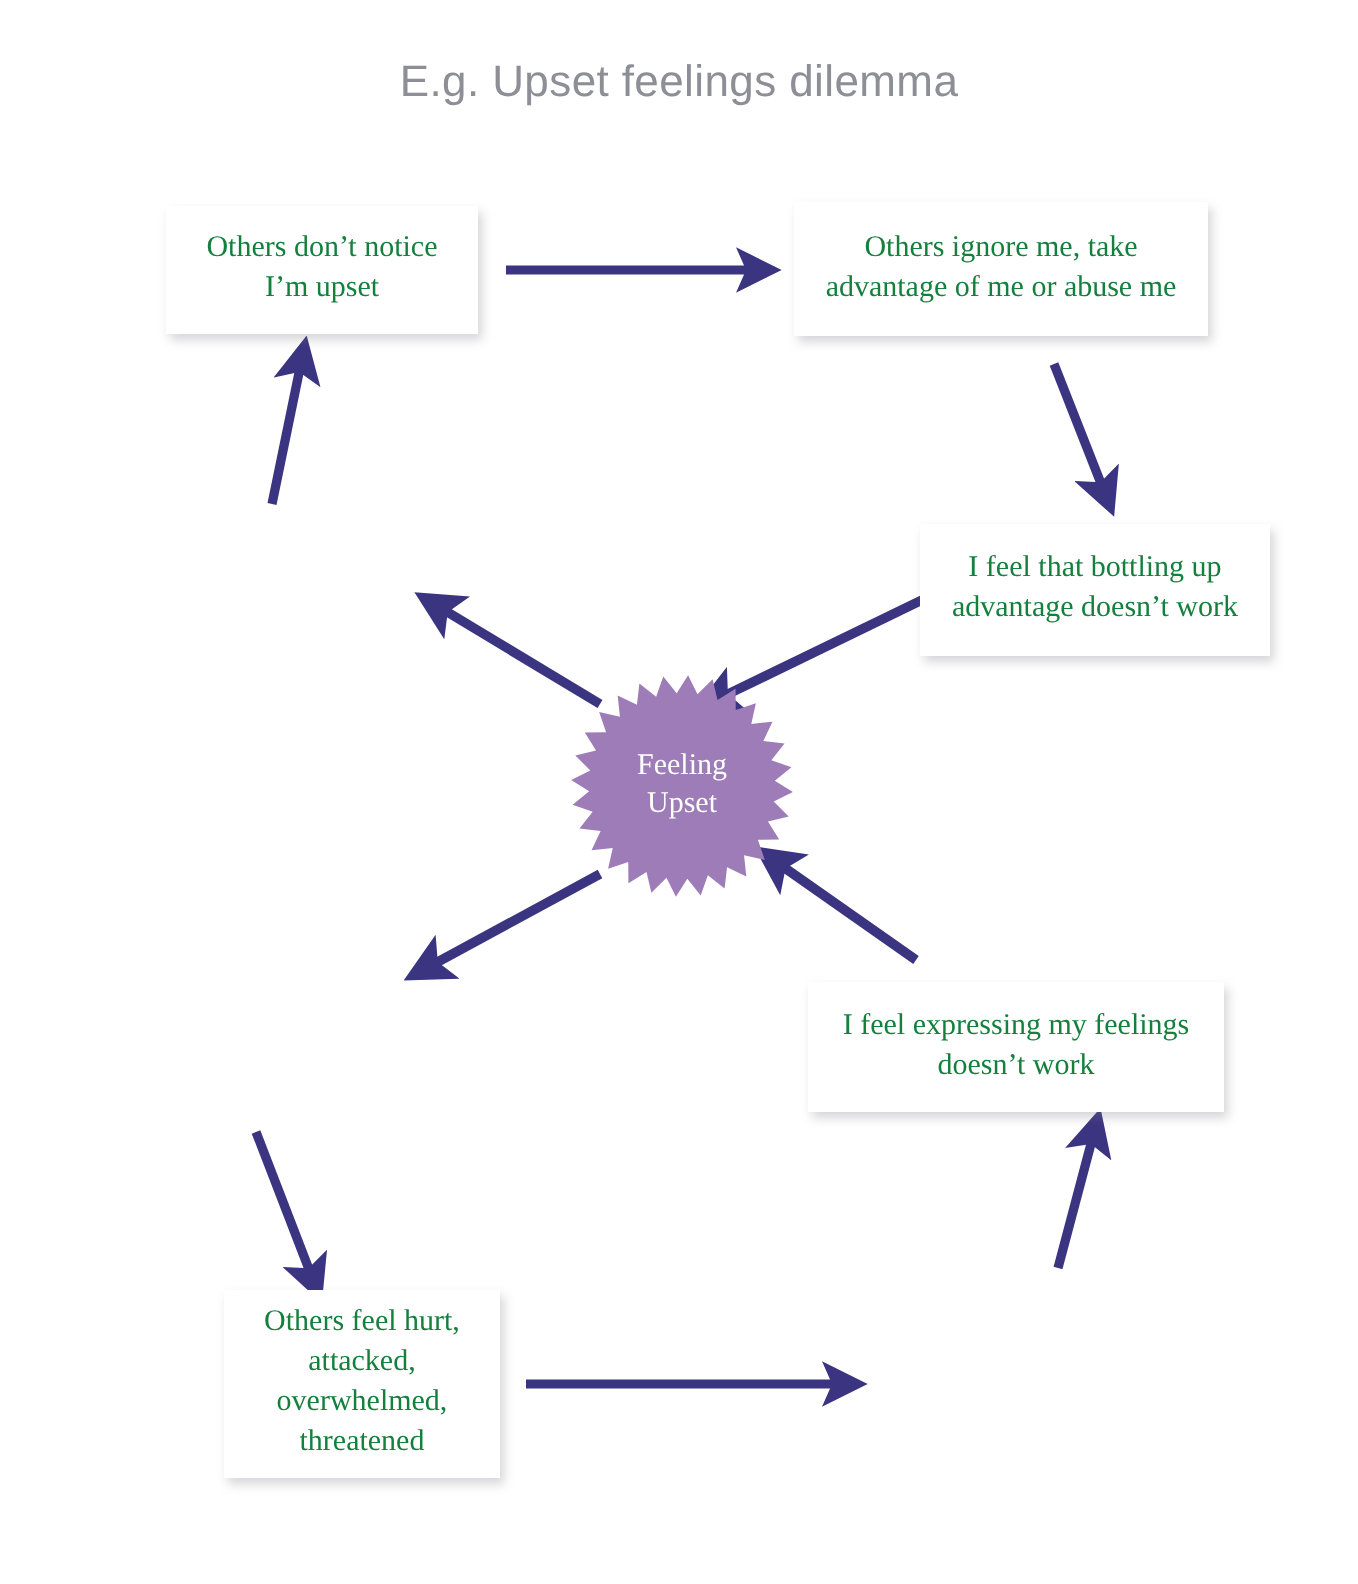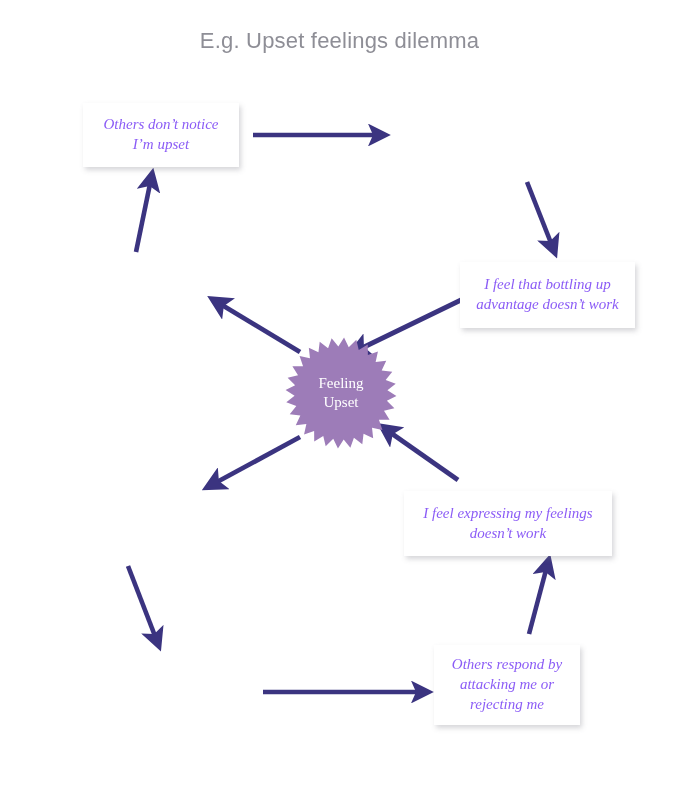--- a/index.html
+++ b/index.html
@@ -45,24 +45,23 @@
     background: #ffffff;
     box-shadow: 2px 3px 5px rgba(120,120,130,0.30);
     display: flex;
     align-items: center;
     justify-content: center;
     box-sizing: border-box;
     padding: 6px 8px;
   }
   .node-text {
     font-family: "Liberation Serif", "DejaVu Serif", serif;
-    font-style: italic;
     font-size: 15px;
     line-height: 1.32;
-    color: #8b5cf6;
+    color: #15803d;
     text-align: center;
     white-space: pre-line;
   }
   
   #box-others-dont-notice  { left: 83px;  top: 103px; width: 156px; height: 64px; }
   #box-others-ignore       { left: 397px; top: 101px; width: 207px; height: 67px; }
   #box-bottling-up-fails   { left: 460px; top: 262px; width: 175px; height: 66px; }
   #box-either-bottle-up    { left: 61px;  top: 261px; width: 150px; height: 63px; }
   #box-express-explosively { left: 83px;  top: 491px; width: 156px; height: 65px; }
   #box-expressing-fails    { left: 404px; top: 491px; width: 208px; height: 65px; }
@@ -135,39 +134,44 @@
     <line x1="529" y1="634" x2="546" y2="570" stroke="#3b3480" stroke-width="4.6" marker-end="url(#ah)"></line>
 
     <line x1="458" y1="480" x2="391" y2="433" stroke="#3b3480" stroke-width="4.8" marker-end="url(#ah)"></line>
   </svg>
 
   <div class="node-box" id="box-others-dont-notice">
     <div class="node-text">Others don’t notice
 I’m upset</div>
   </div>
 
+  <div class="node-box" id="box-others-ignore">
+    <div class="node-text">Others ignore me, take
+advantage of me or abuse me</div>
+  </div>
 
   <div class="node-box" id="box-bottling-up-fails">
     <div class="node-text">I feel that bottling up
 advantage doesn’t work</div>
   </div>
 
 
 
   <div class="node-box" id="box-expressing-fails">
     <div class="node-text">I feel expressing my feelings
 doesn’t work</div>
   </div>
 
+  <div class="node-box" id="box-others-feel-hurt">
+    <div class="node-text">Others feel hurt,
+attacked,
+overwhelmed,
+threatened</div>
+  </div>
 
-  <div class="node-box" id="box-others-respond">
-    <div class="node-text">Others respond by
-attacking me or
-rejecting me</div>
-  </div>
 
   <div id="starburst-wrap">
     <svg viewBox="0 0 112 112">
       <polygon id="starburst-poly" fill="#9d7cb8" points="59.05,0.58 63.74,10.15 71.31,2.65 73.75,13.02 82.79,7.40 82.87,18.05 92.94,14.58 90.64,24.98 101.23,23.83 96.67,33.46 107.25,34.70 100.67,43.08 110.71,46.64 102.42,53.34 111.42,59.05 101.85,63.74 109.35,71.31 98.98,73.75 104.60,82.79 93.95,82.87 97.42,92.94 87.02,90.64 88.17,101.23 78.54,96.67 77.30,107.25 68.92,100.67 65.36,110.71 58.66,102.42 52.95,111.42 48.26,101.85 40.69,109.35 38.25,98.98 29.21,104.60 29.13,93.95 19.06,97.42 21.36,87.02 10.77,88.17 15.33,78.54 4.75,77.30 11.33,68.92 1.29,65.36 9.58,58.66 0.58,52.95 10.15,48.26 2.65,40.69 13.02,38.25 7.40,29.21 18.05,29.13 14.58,19.06 24.98,21.36 23.83,10.77 33.46,15.33 34.70,4.75 43.08,11.33 46.64,1.29 53.34,9.58"></polygon>
     </svg>
     <div class="starburst-label">Feeling
 Upset</div>
   </div>
 
 </div>

